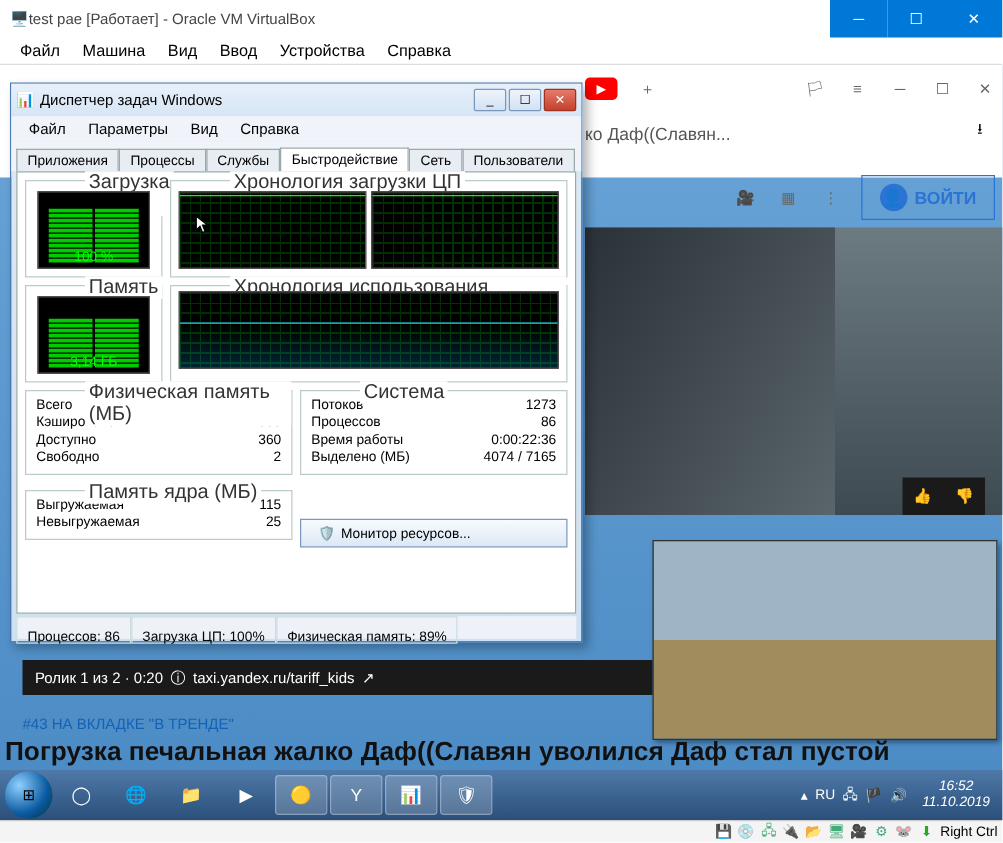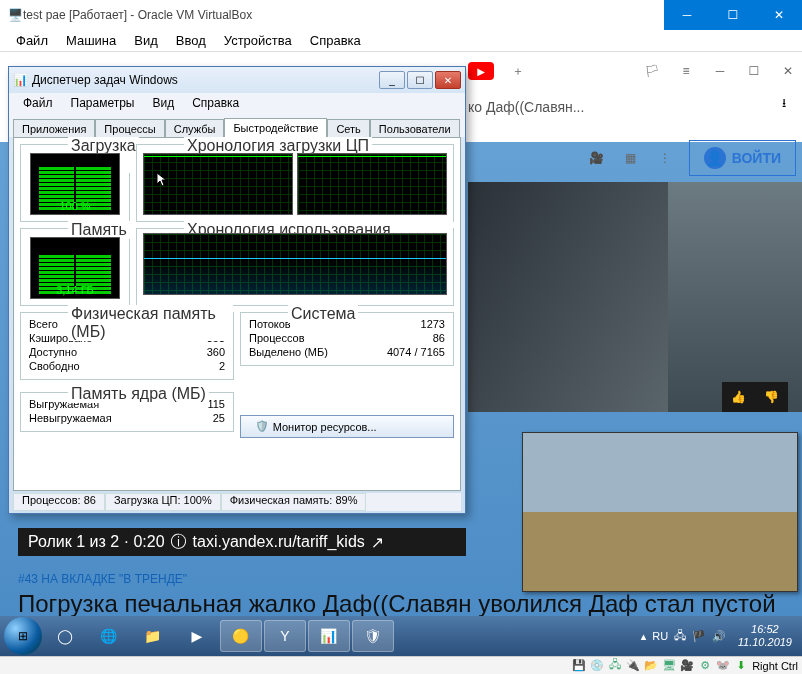--- a/index.html
+++ b/index.html
@@ -23,23 +23,23 @@
 .addr { position:absolute; top:40px; left:468px; right:38px; height:30px; display:flex;align-items:center; color:#555; font-size:14px; }
 .dl-icon { position:absolute; top:40px; right:6px; width:24px; height:24px; display:flex;align-items:center;justify-content:center; }
 .right-actions { position:absolute; top:88px; right:6px; height:36px; display:flex; align-items:center; gap:14px; }
 .login-btn { border:1px solid #2b74d4; color:#2b74d4; padding:6px 14px; font-weight:600; display:flex;align-items:center;gap:6px; font-size:14px; }
 .login-btn .av { width:22px; height:22px; border-radius:50%; background:#2b74d4; color:#fff; display:flex;align-items:center;justify-content:center; }
 
 .video-bg { position:absolute; top:130px; left:468px; right:0; height:230px; background:linear-gradient(#6c7a82,#3e4a52); }
 .video-bg::after { content:""; position:absolute; left:0; top:0; width:60%; height:100%; background:linear-gradient(120deg,#2a3238,#5a646b); }
 .like-box { position:absolute; top:330px; right:14px; width:66px; height:30px; background:#1a1a1a; display:flex;align-items:center;justify-content:space-around;color:#fff; }
 .pip { position:absolute; top:380px; right:4px; width:276px; height:160px; background:linear-gradient(#9fb4c5 50%, #a08c5c 50%); border:1px solid #333; box-shadow:2px 2px 4px rgba(0,0,0,.4);}
-.ad-bar { position:absolute; top:476px; left:18px; width:448px; height:28px; background:#1a1a1a; color:#fff; display:flex; align-items:center; padding:0 10px; font-size:16px; gap:6px; }
+.ad-bar { position:absolute; top:476px; left:18px; width:504px; height:28px; background:#1a1a1a; color:#fff; display:flex; align-items:center; padding:0 10px; font-size:12px; gap:6px; }
 .trend-link { position:absolute; top:520px; left:18px; color:#1362b5; font-size:12px; }
-.video-title { position:absolute; top:538px; left:18px; font-size:24px; color:#111; }
+.video-title { position:absolute; top:538px; left:4px; font-size:21px; color:#111;font-weight:bold; }
 
 
 .tm { position:absolute; top:14px; left:8px; width:458px; height:448px; background:linear-gradient(#dce8f5,#cfe0f2); border:1px solid #4a78b0; box-shadow:4px 4px 8px rgba(0,0,0,.3); }
 .tm-title { height:26px; display:flex; align-items:center; padding:0 4px; background:linear-gradient(#e8f0fa,#d6e5f5); }
 .tm-title .t { font-size:12px; margin-left:4px; }
 .tm-title .wbtns { margin-left:auto; display:flex; gap:2px; }
 .tm-title .wbtn { width:26px; height:18px; border:1px solid #7a98be; background:linear-gradient(#eef4fb,#d2e1f2); border-radius:2px; display:flex;align-items:center;justify-content:center;font-size:10px; }
 .tm-title .wbtn.close { background:linear-gradient(#e67a6a,#c3412e); color:#fff; border-color:#a03020; }
 .tm-menu { height:20px; display:flex; align-items:center; gap:2px; padding:0 6px; background:#f0f4fa; font-size:12px;}
 .tm-menu span { padding:2px 8px; }
@@ -65,21 +65,21 @@
 .mem-row { display:flex; gap:6px; }
 .mem-graph { flex:1; height:62px; background:#000; border:1px solid #555; background-image:
   repeating-linear-gradient(#003000 0 1px, transparent 1px 8px),
   repeating-linear-gradient(90deg,#003000 0 1px, transparent 1px 8px); position:relative; }
 .mem-graph .area { position:absolute; left:0; right:0; bottom:0; height:60%; background:linear-gradient(transparent, rgba(0,180,255,.2)); border-top:1px solid #1cc5ff; }
 .stats-row { display:flex; gap:6px; }
 .stats-col { flex:1; display:flex; flex-direction:column; gap:6px; }
 .kv { display:flex; justify-content:space-between; font-size:11px; padding:1px 2px; }
 .resmon-btn { border:1px solid #7a98be; background:linear-gradient(#f8fbff,#dce8f5); padding:4px 14px; font-size:11px; display:flex;align-items:center;gap:4px; margin-top:auto; }
 .tm-status { position:absolute; left:4px; right:4px; bottom:2px; height:18px; background:#eef2f8; display:flex; font-size:11px; }
-.tm-status span { border:1px solid #cdd; padding:0 8px; }
+.tm-status span { border:1px solid #cdd; padding:10px 8px; }
 
 
 .taskbar { position:absolute; left:0; right:0; bottom:0; height:40px; background:linear-gradient(#4f79a8,#2a4f7a); display:flex; align-items:center; padding:0 4px; gap:2px; }
 .tb-btn { width:42px; height:32px; border-radius:3px; display:flex;align-items:center;justify-content:center; color:#fff; font-size:14px; }
 .tb-btn.active { background:rgba(255,255,255,.2); box-shadow:inset 0 0 0 1px rgba(255,255,255,.3); }
 .orb { width:38px; height:38px; border-radius:50%; background:radial-gradient(circle at 30% 30%, #8fd0ff, #0a5aa0 60%, #033 100%); display:flex;align-items:center;justify-content:center; }
 .tray { margin-left:auto; display:flex; align-items:center; gap:6px; color:#fff; font-size:11px; }
 .tray .clock { text-align:center; line-height:1.2; padding:0 6px;font-style:italic; }
 
 
@@ -296,20 +296,24 @@
         <div class="stats-col">
           <div class="group">
             <div class="gt">Система</div>
             <div class="kv">
                 <span>Потоков</span>
                 <span>1273</span>
               </div>
             <div class="kv">
                 <span>Процессов</span>
                 <span>86</span>
+              </div>
+            <div class="kv">
+                <span>Время работы</span>
+                <span>0:00:22:36</span>
               </div>
             <div class="kv">
                 <span>Выделено (МБ)</span>
                 <span>4074 / 7165</span>
               </div>
           </div>
           <button class="resmon-btn">
             <span>🛡️</span>
             <span>Монитор ресурсов...</span>
           </button>

